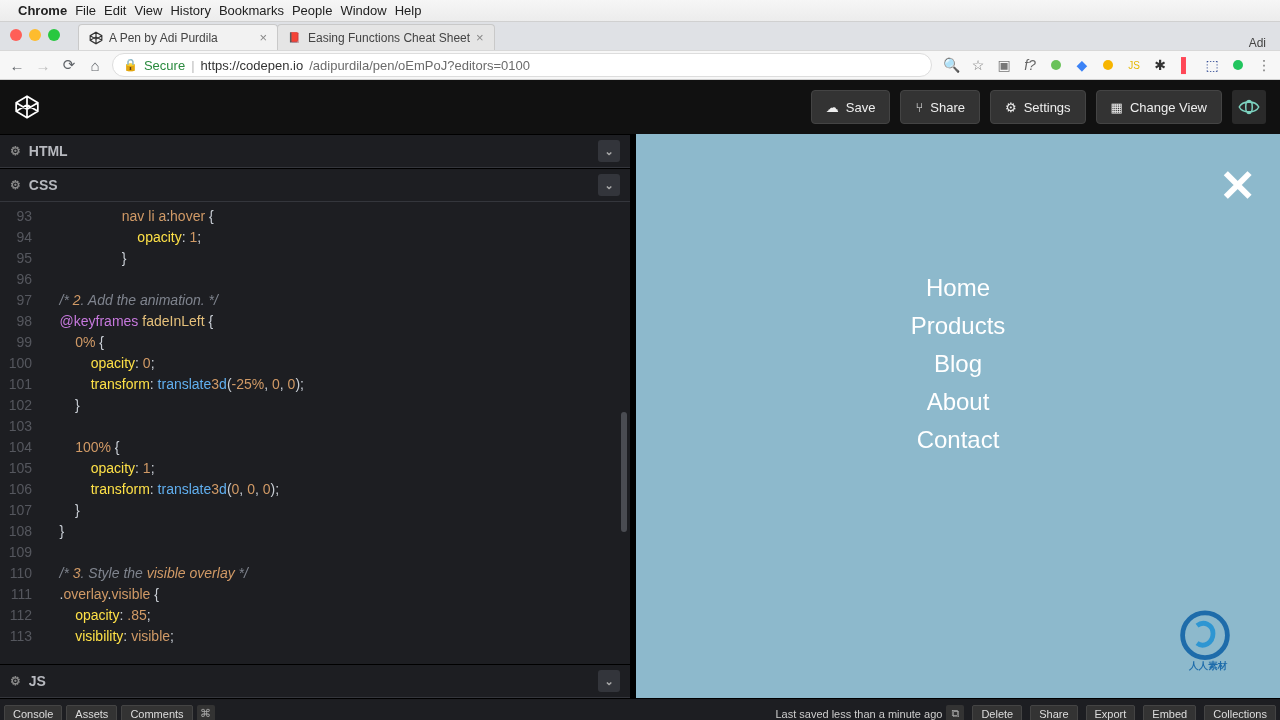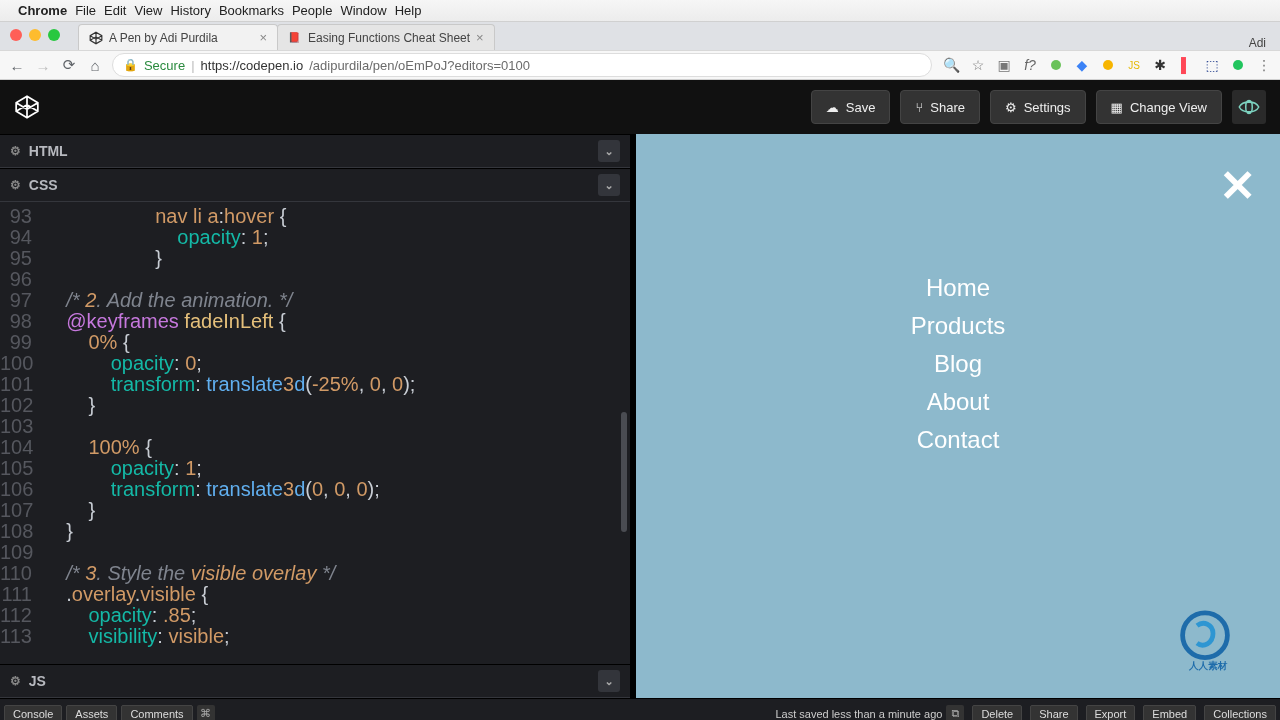--- a/index.html
+++ b/index.html
@@ -49,29 +49,29 @@
   .cp-avatar{ width:34px; height:34px; border-radius:3px; background:#2a2a2a; display:flex; align-items:center; justify-content:center;}
 
   
   .cp-main{ height:calc(720px - 22px - 58px - 54px - 22px); display:flex; background:#1d1e22; }
   .editors{ width:630px; display:flex; flex-direction:column; background:#1d1e22; color:#ccc; position:relative;}
   .panel-head{ height:34px; background:#1d1e22; border-bottom:1px solid #34363c; border-top:1px solid #000; color:#b7b9bf; font-size:14px; font-weight:600; display:flex; align-items:center; padding:0 10px; gap:8px;}
   .panel-head .gear{ color:#888; font-size:12px;}
   .panel-head .chev{ margin-left:auto; width:22px; height:22px; background:#33353b; border-radius:3px; display:flex; align-items:center; justify-content:center; font-size:11px; color:#aaa;}
   .panel-head.html{}
   .panel-head.css{ border-top:1px solid #000;}
-  .css-body{ flex:1; overflow:hidden; position:relative; font-family: ui-monospace, SFMono-Regular, Menlo, Consolas, monospace; font-size:20px; line-height:21px; }
+  .css-body{ flex:1; overflow:hidden; position:relative; font-family: ui-monospace, SFMono-Regular, Menlo, Consolas, monospace; font-size:14px; line-height:21px; }
   .gutter{ position:absolute; left:0; top:0; bottom:0; width:40px; color:#55575e; text-align:right; padding:4px 8px 0 0; user-select:none;}
   .code{ position:absolute; left:44px; right:0; top:4px; bottom:0; white-space:pre; color:#c8cdd4;}
   .scroll-ind{ position:absolute; right:3px; top:210px; width:6px; height:120px; background:#4a4c52; border-radius:3px;}
   
   .c-id{ color:#d19a66;}      
   .c-kw{ color:#c678dd;}      
   .c-fn{ color:#e5c07b;}      
-  .c-prop{ color:#14b8a6;}    
+  .c-prop{ color:#fde047;}    
   .c-val{ color:#d19a66;}
   .c-cmt{ color:#7f848e; font-style:italic;}
   .c-func{ color:#61afef;}
 
   
   .preview{ flex:1; background:#8db9cc; position:relative; border-left:6px solid #000;}
   .preview .x{ position:absolute; top:26px; right:24px; color:#fff; font-size:44px; font-weight:700;}
   .preview nav{ position:absolute; top:140px; left:0; right:0; display:flex; flex-direction:column; align-items:center; gap:10px;}
   .preview nav a{ color:#fff; font-size:24px; text-decoration:none; font-weight:500;}
 

